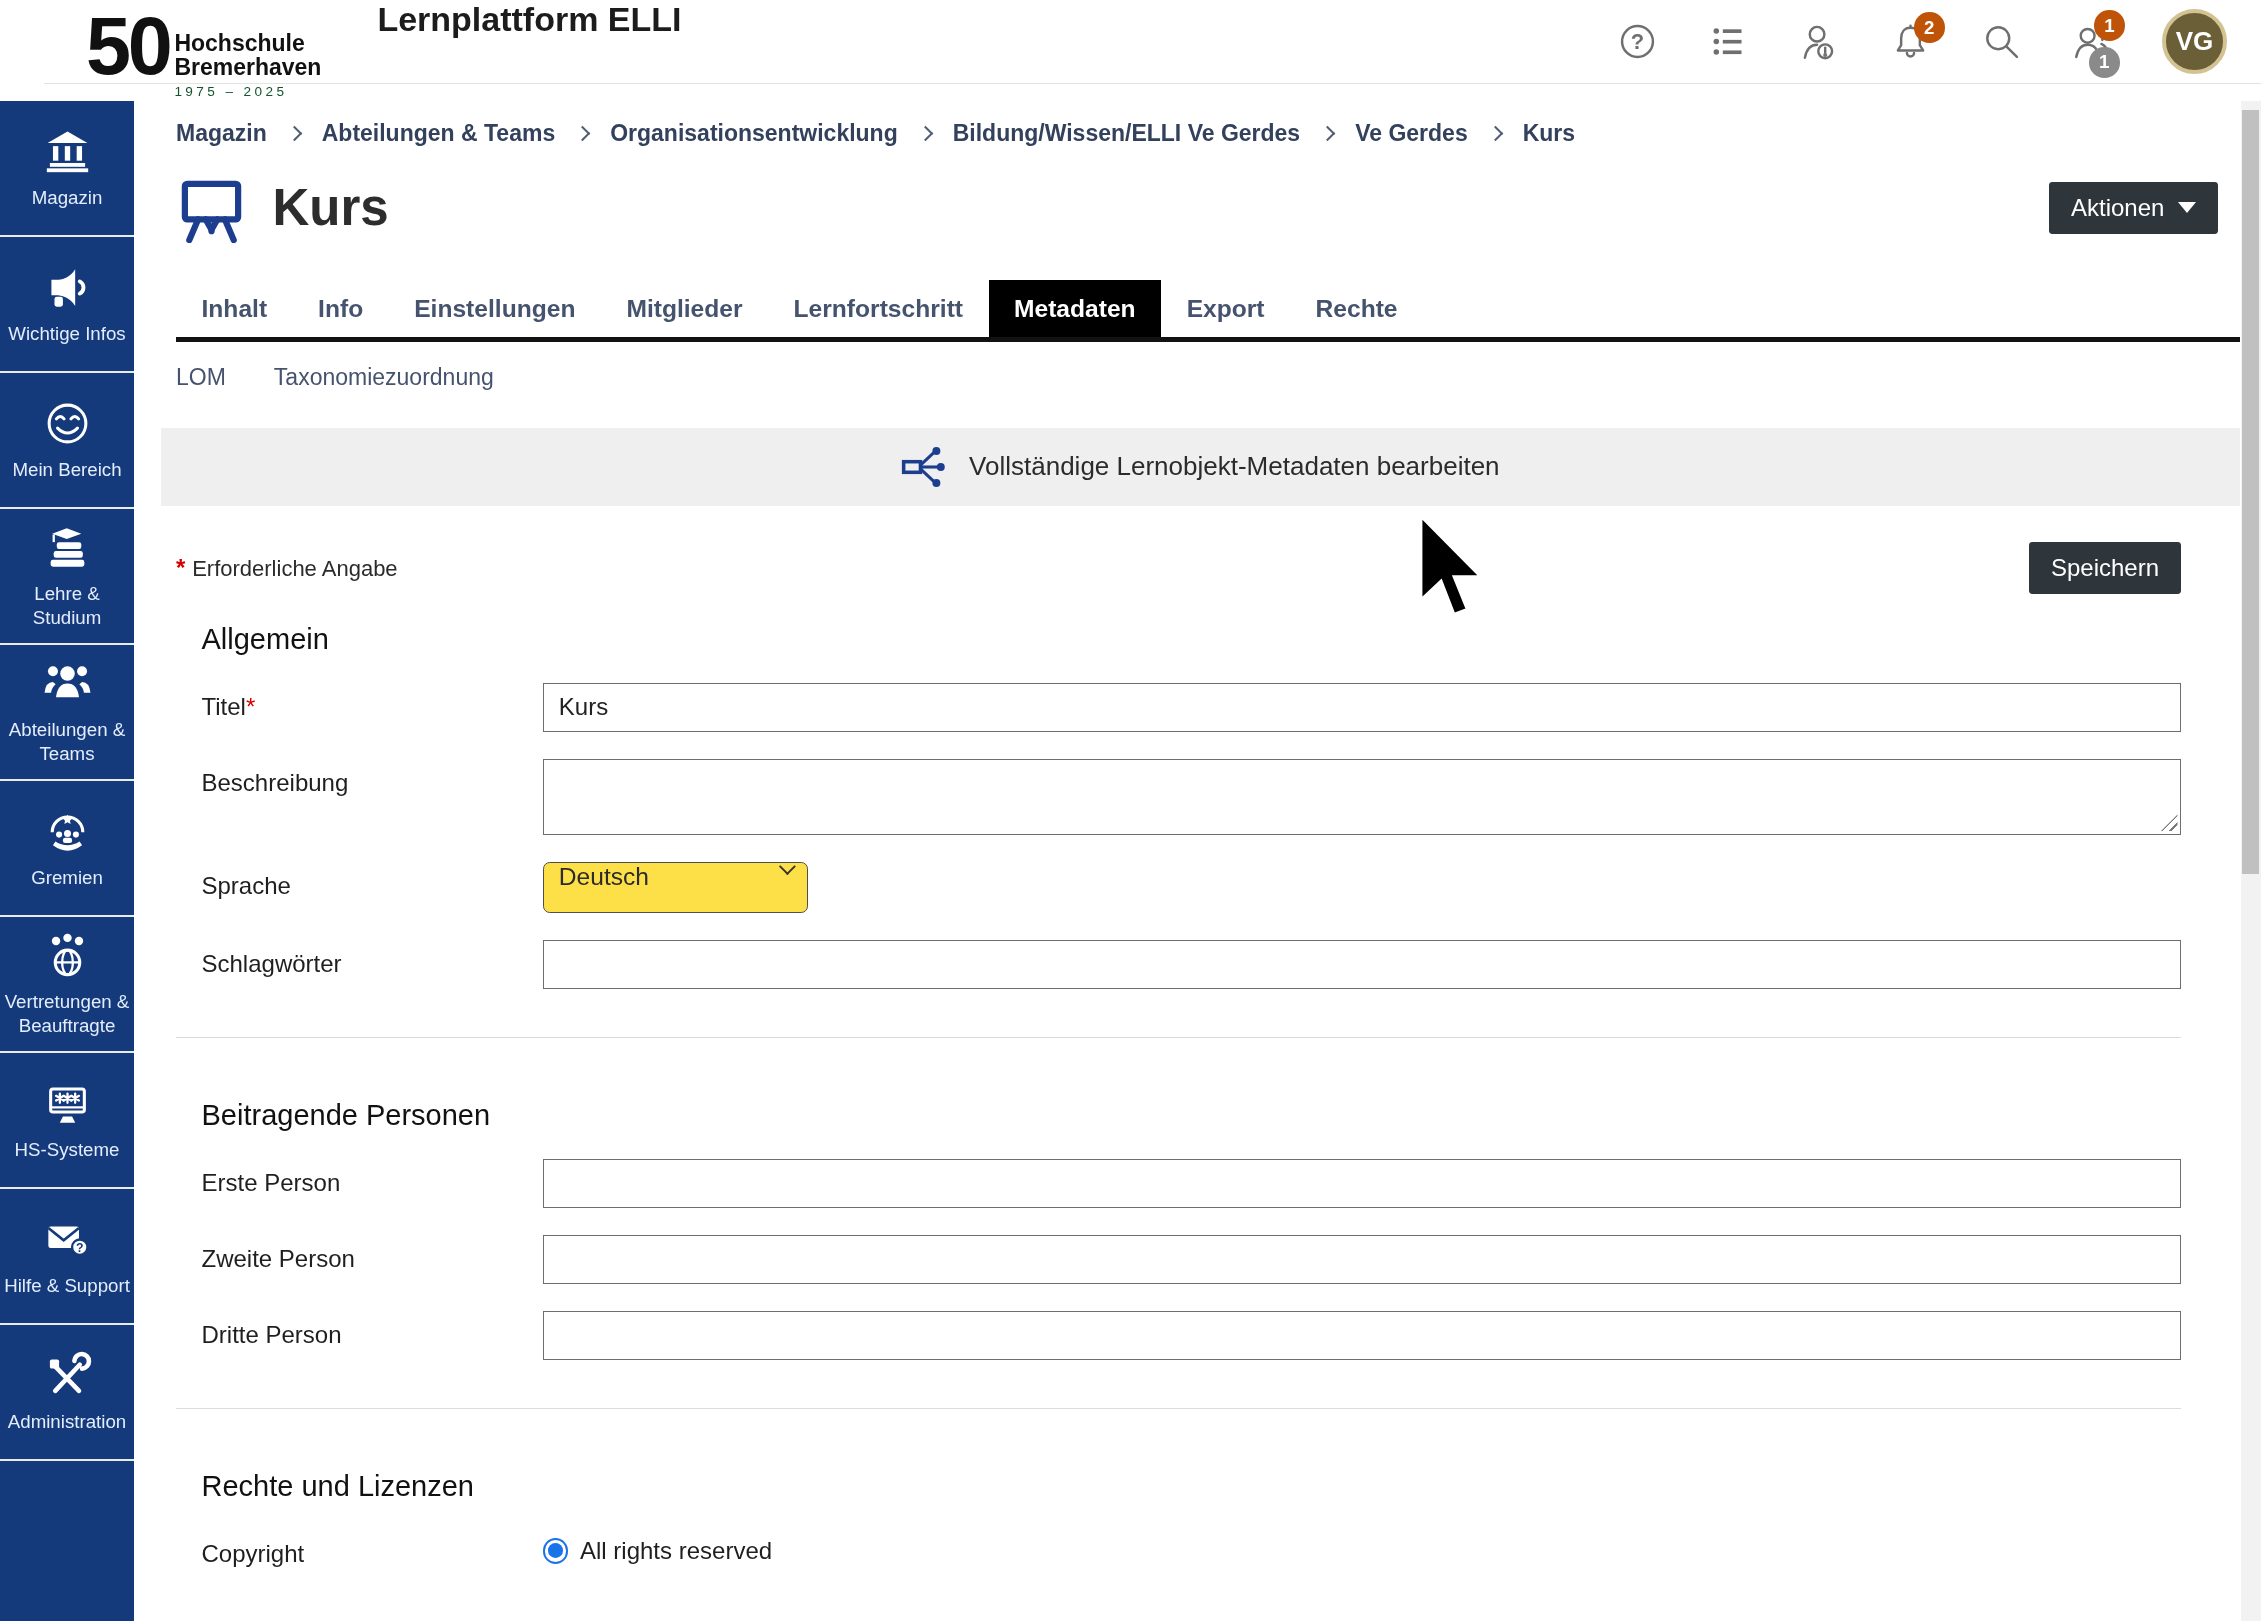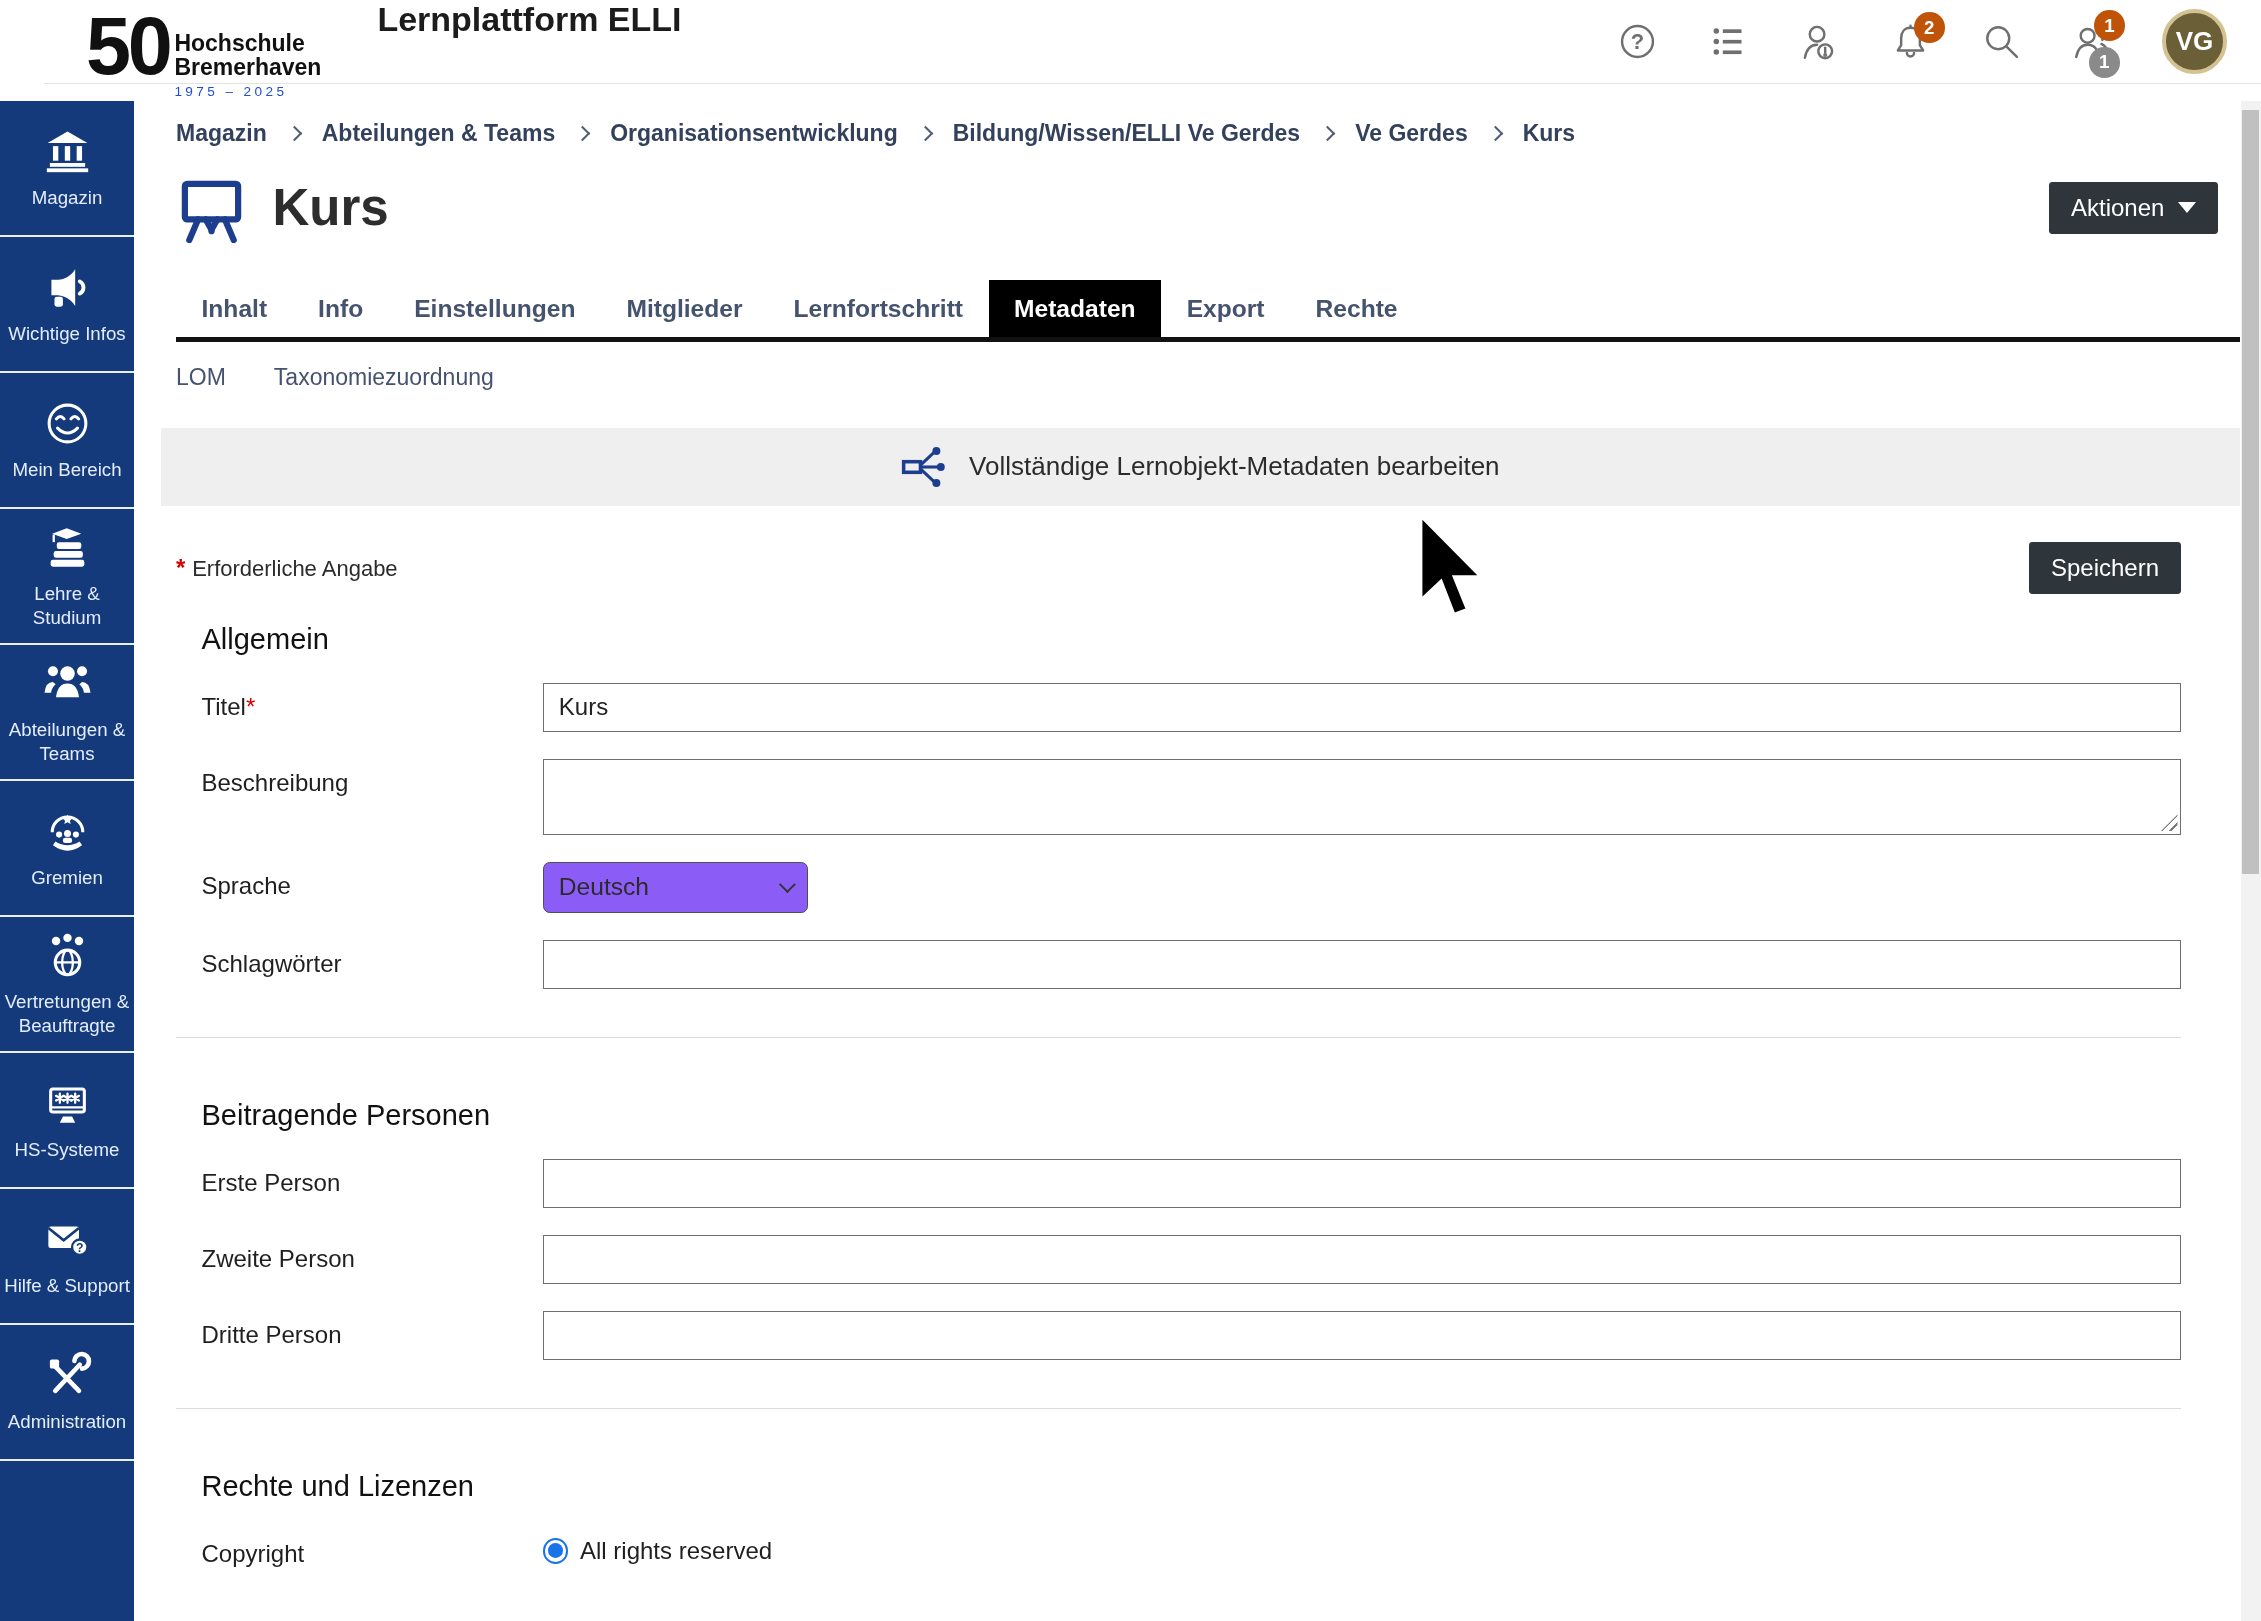--- a/index.html
+++ b/index.html
@@ -5,21 +5,21 @@
   * { box-sizing: border-box; margin: 0; padding: 0; }
   html,body { width:2261px; height:1621px; overflow:hidden; }
   body { font-family:"Liberation Sans", sans-serif; background:#fff; position:relative; color:#2b2b2b; }
 
   
   .header { height:84px; display:flex; border-bottom:1.7px solid #e3e3e3; background:#fff; position:relative; z-index:5;margin-left:44px; }
   .logo { display:flex; align-items:flex-start; margin-left:42px; color:#111; cursor:pointer; }
   .logo-50 { font-size:81px; font-weight:800; line-height:.85; letter-spacing:-3.4px; margin-top:12px; }
   .logo-text { display:flex; flex-direction:column; margin-left:5.1px; margin-top:31px; }
   .logo-name { font-size:23px; font-weight:700; line-height:1.06; }
-  .logo-years { font-size:13.6px; letter-spacing:3.4px; margin-top:4.2px; color:#1d4ed8; }
+  .logo-years { font-size:13.6px; letter-spacing:3.4px; margin-top:4.2px; color:#14532d; }
   .app-title { font-size:34px; font-weight:700; color:#1c1c1c; margin-left:56px; }
   .header-icons { margin-left:auto; display:flex; align-items:center; gap:49px; margin-right:34px; }
   .hicon { position:relative; width:42px; height:42px; display:flex; align-items:center; justify-content:center; cursor:pointer; }
   .hicon svg { width:39px; height:39px; stroke:#6f6f6f; fill:none; stroke-width:3; stroke-linecap:round; stroke-linejoin:round; }
   .badge { position:absolute; min-width:31px; height:31px; border-radius:15.3px; color:#fff; font-size:18.7px; font-weight:700;
            display:flex; align-items:center; justify-content:center; padding:0 5.1px; }
   .badge-orange { background:#bf5408; }
   .badge-gray { background:#808080; }
   .badge-bell { top:-8.5px; right:-13.6px; }
   .badge-contacts-top { top:-10.2px; right:-12px; }
@@ -69,22 +69,22 @@
   .section-heading { font-size:29px; font-weight:400; color:#111; margin-top:29px; }
   .form-row { display:flex; align-items:flex-start; margin-top:27px; }
   .form-label { width:341px; flex:none; font-size:24px; color:#1f1f1f; padding-top:10.2px; }
   .field-col { flex:1; position:relative; }
   .text-input { width:100%; height:49px; border:1.7px solid #6e6e6e; font-size:24px; padding:0 15.3px;
                 font-family:inherit; color:#222; background:#fff; }
   .textarea-box { width:100%; height:76px; border:1.7px solid #6e6e6e; background:#fff; position:relative; }
   .resize-grip { position:absolute; right:2.5px; bottom:2.5px; width:17px; height:17px; cursor:nwse-resize;
                  background:repeating-linear-gradient(135deg, transparent 0 4.2px, #7a7a7a 4.2px 6.4px);
                  clip-path:polygon(100% 0, 100% 100%, 0 100%); }
-  .select-box { width:265px; height:51px; border:1.7px solid #4f4f4f; border-radius:6.8px; background:#8b5cf6;
-                display:flex; align-items:center; justify-content:space-between; padding:0 15.3px; font-size:24.6px; cursor:pointer; }
+  .select-box { width:265px; height:51px; border:1.7px solid #4f4f4f; border-radius:6.8px; background:#fde047;
+                display:flex; justify-content:space-between; padding:0 15.3px; font-size:24.6px; cursor:pointer; }
   .select-chevron { width:12px; height:12px; border-right:2.5px solid #333; border-bottom:2.5px solid #333;
                     transform:rotate(45deg) translateY(-3.4px); flex:none; }
   .divider { border:none; border-top:1.7px solid #dcdcdc; margin-top:48px; }
   .radio-row { display:flex; align-items:center; gap:12px; padding-top:6.8px; }
   .radio { width:25.5px; height:25.5px; border-radius:50%; border:2.5px solid #1a73e8; flex:none; position:relative; cursor:pointer; background:#fff; }
   .radio::after { content:""; position:absolute; inset:3.4px; border-radius:50%; background:#1a73e8; }
   .radio-label { font-size:24px; color:#1f1f1f; }
 
   
   .scrollbar { position:absolute; top:101px; right:0; bottom:0; width:20.4px; background:#f2f2f2; z-index:6; }

